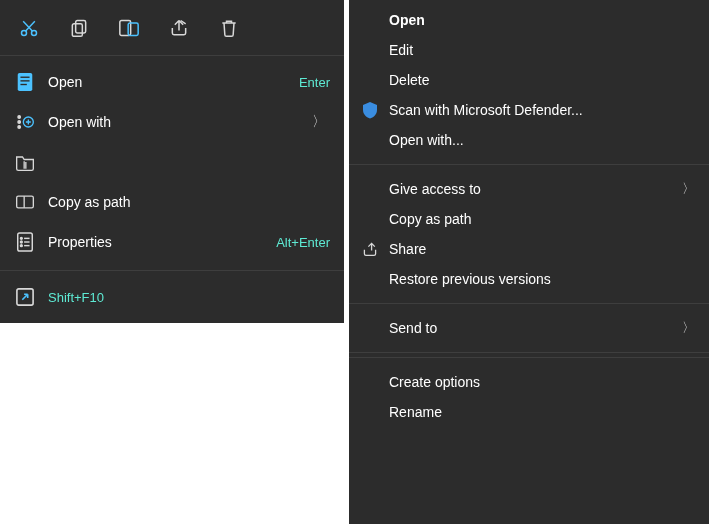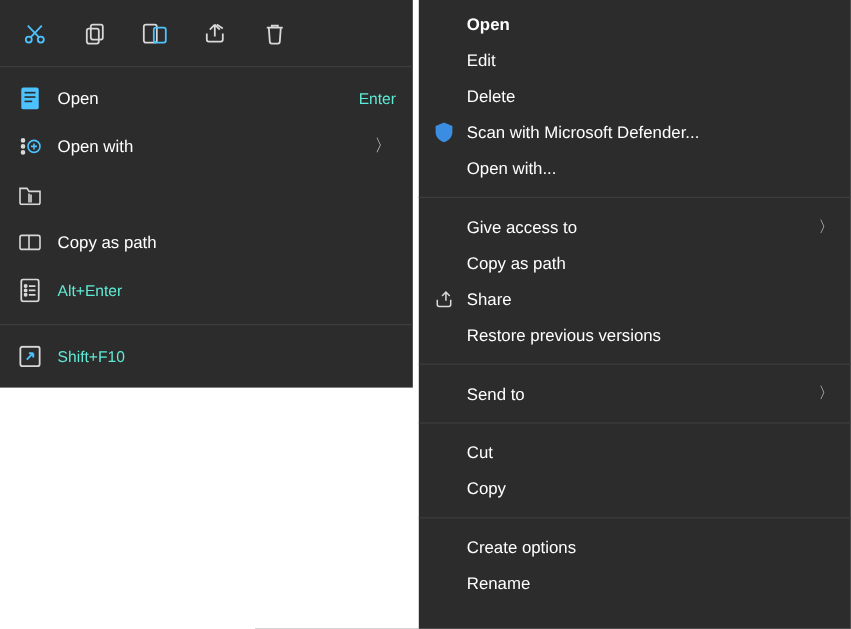--- a/index.html
+++ b/index.html
@@ -168,20 +168,21 @@
         <svg width="18" height="20" viewBox="0 0 18 22" fill="none" stroke="#d8d8d8" stroke-width="1.6">
           <rect x="1" y="1" width="16" height="20" rx="2"></rect>
           <circle cx="5" cy="7" r="1" fill="#d8d8d8"></circle>
             <line x1="8" y1="7" x2="14" y2="7"></line>
           <circle cx="5" cy="11" r="1" fill="#d8d8d8"></circle>
             <line x1="8" y1="11" x2="14" y2="11"></line>
           <circle cx="5" cy="15" r="1" fill="#d8d8d8"></circle>
             <line x1="8" y1="15" x2="14" y2="15"></line>
         </svg>
       </span>
+      <span class="label">Properties</span>
       <span class="shortcut">Alt+Enter</span>
     </div>
   </div>
 
   <div class="sep"></div>
 
   <div class="group-bot">
     <div class="item">
       <span class="ico-slot">
         <svg width="18" height="18" viewBox="0 0 20 20" fill="none" stroke="#4cc2ff" stroke-width="1.8">
@@ -240,28 +241,20 @@
     </div>
   </div>
   <div class="sep"></div>
   <div class="group">
     <div class="ritem">
       <span>Send to</span>
       <span class="chev">〉</span>
     </div>
   </div>
   <div class="sep"></div>
-  <div class="group">
-    <div class="ritem">
-      <span>Cut</span>
-    </div>
-    <div class="ritem">
-      <span>Copy</span>
-    </div>
-  </div>
   <div class="sep"></div>
   <div class="group">
     <div class="ritem">
       <span>Create options</span>
     </div>
     <div class="ritem">
       <span>Rename</span>
     </div>
   </div>
 

